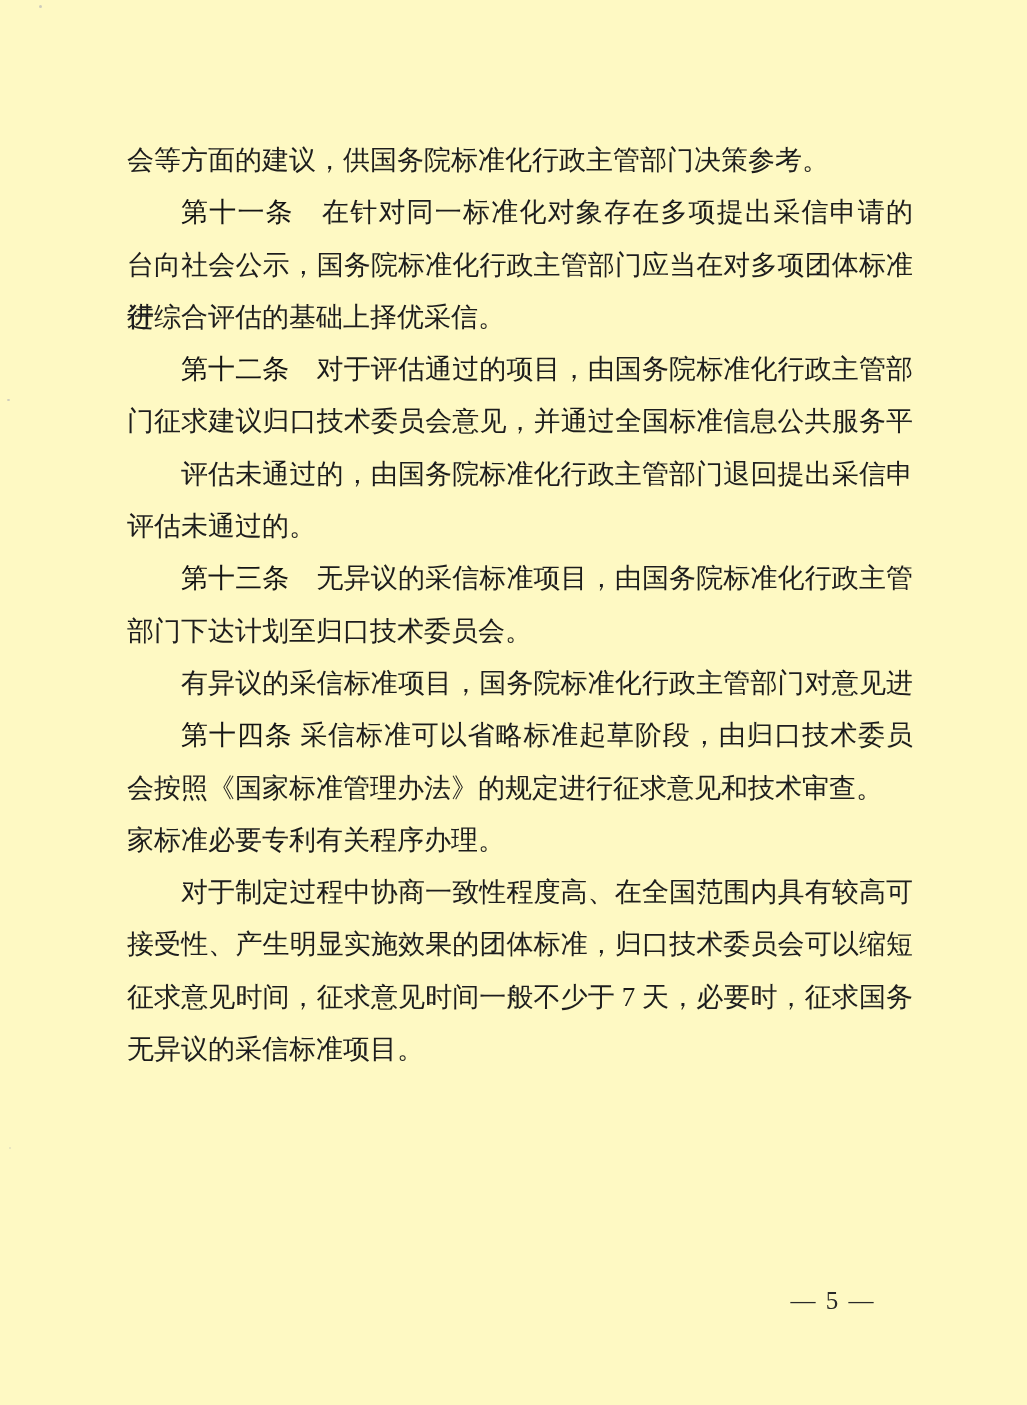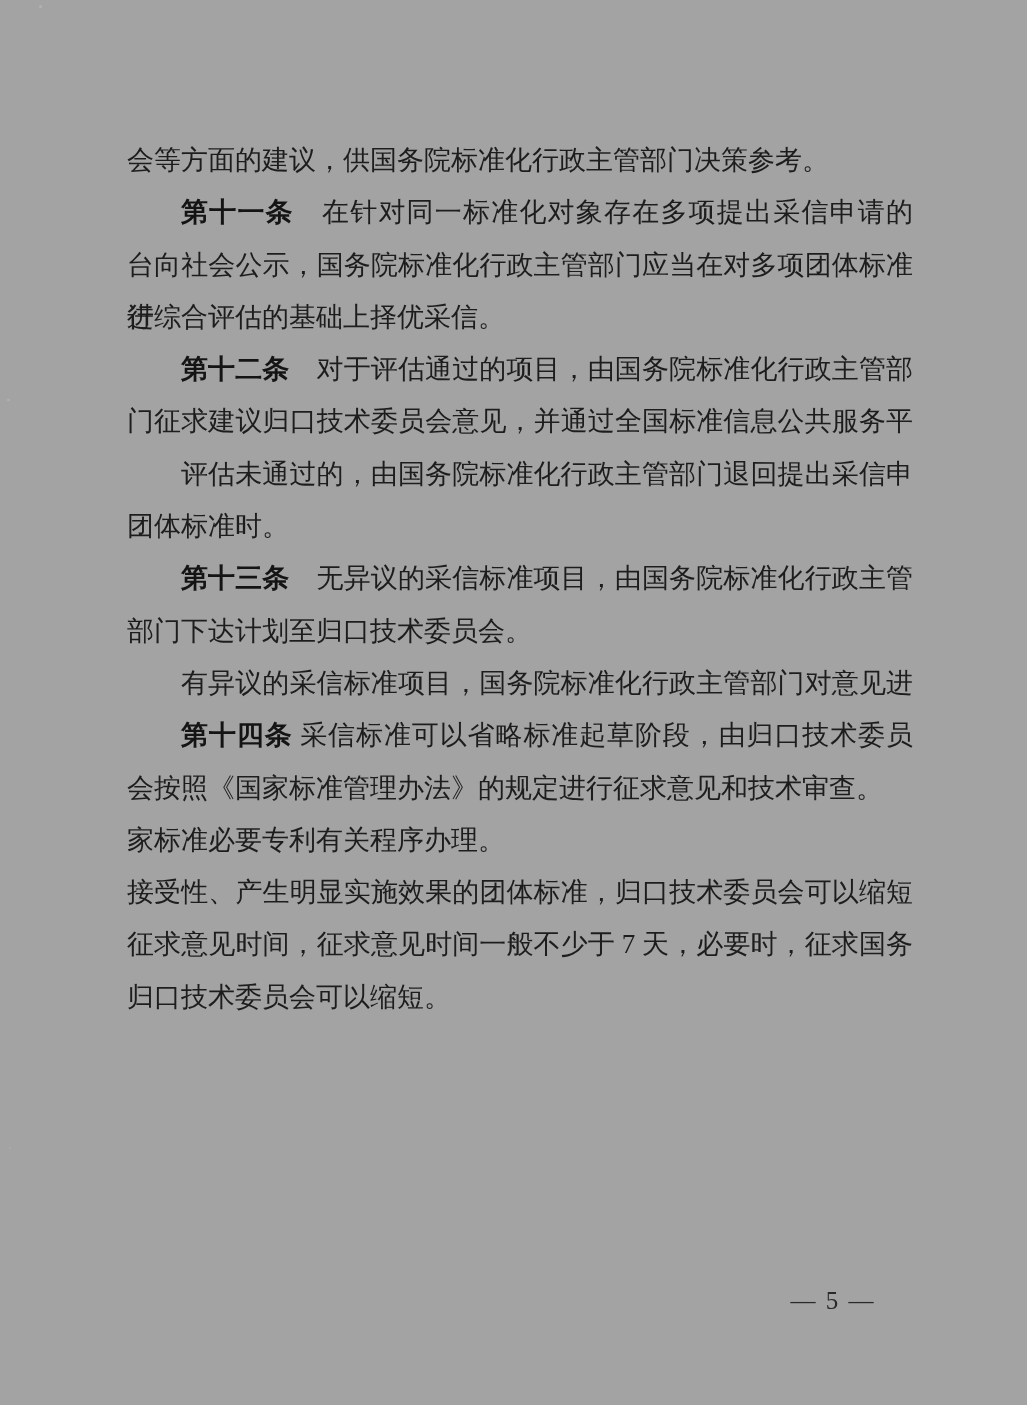--- a/index.html
+++ b/index.html
@@ -31,21 +31,21 @@
   }
   .line.fill {
     text-align: justify;
     text-align-last: justify;
     text-justify: inter-character;
   }
   .line.indent {
     text-indent: 54px;
   }
   .seg.bold {
-    font-weight: bold;
+    font-weight: normal;
     color: #141414;
   }
   .footer {
     position: absolute;
     left: 772px;
     top: 1284px;
     width: 122px;
     text-align: center;
     font-size: 25px;
     line-height: 34px;
@@ -58,39 +58,40 @@
     border-radius: 50%;
     opacity: 0.7;
   }
   .speck.s1 { left: 39px;  top: 5px;    width: 3px; height: 3px; }
   .speck.s2 { left: 7px;   top: 399px;  width: 3px; height: 2px; }
   .speck.s3 { left: 9px;   top: 1147px; width: 2px; height: 2px; opacity: 0.4; }
 </style>
 </head>
 <body>
 
-<div class="page" style="background: #a3a3a3; color: rgb(29, 29, 29);">
+<div class="page" style="background: #fef9c3; color: rgb(29, 29, 29);">
   <div class="speck s1"></div>
   <div class="speck s2"></div>
   <div class="speck s3"></div>
 
   <div class="text-body">
       <div class="line"><span class="seg">会等方面的建议，供国务院标准化行政主管部门决策参考。</span></div>
       <div class="line fill indent"><span class="seg bold">第十一条</span><span class="seg">　在针对同一标准化对象存在多项提出采信申请的</span></div>
       <div class="line fill"><span class="seg">台向社会公示，国务院标准化行政主管部门应当在对多项团体标准进</span></div>
       <div class="line"><span class="seg">行综合评估的基础上择优采信。</span></div>
       <div class="line fill indent"><span class="seg bold">第十二条</span><span class="seg">　对于评估通过的项目，由国务院标准化行政主管部</span></div>
       <div class="line fill"><span class="seg">门征求建议归口技术委员会意见，并通过全国标准信息公共服务平</span></div>
       <div class="line fill indent"><span class="seg">评估未通过的，由国务院标准化行政主管部门退回提出采信申</span></div>
-      <div class="line"><span class="seg">团体标准时。</span></div>
+      <div class="line"><span class="seg">评估未通过的。</span></div>
       <div class="line fill indent"><span class="seg bold">第十三条</span><span class="seg">　无异议的采信标准项目，由国务院标准化行政主管</span></div>
       <div class="line"><span class="seg">部门下达计划至归口技术委员会。</span></div>
       <div class="line fill indent"><span class="seg">有异议的采信标准项目，国务院标准化行政主管部门对意见进</span></div>
       <div class="line fill indent"><span class="seg bold">第十四条</span><span class="seg"> 采信标准可以省略标准起草阶段，由归口技术委员</span></div>
       <div class="line"><span class="seg">会按照《国家标准管理办法》的规定进行征求意见和技术审查。</span></div>
       <div class="line"><span class="seg">家标准必要专利有关程序办理。</span></div>
+      <div class="line fill indent"><span class="seg">对于制定过程中协商一致性程度高、在全国范围内具有较高可</span></div>
       <div class="line fill"><span class="seg">接受性、产生明显实施效果的团体标准，归口技术委员会可以缩短</span></div>
       <div class="line fill"><span class="seg">征求意见时间，征求意见时间一般不少于 7 天，必要时，征求国务</span></div>
-      <div class="line"><span class="seg">归口技术委员会可以缩短。</span></div>
+      <div class="line"><span class="seg">无异议的采信标准项目。</span></div>
     </div>
 
   <div class="footer">— 5 —</div>
 </div>
 
 </body></html>

